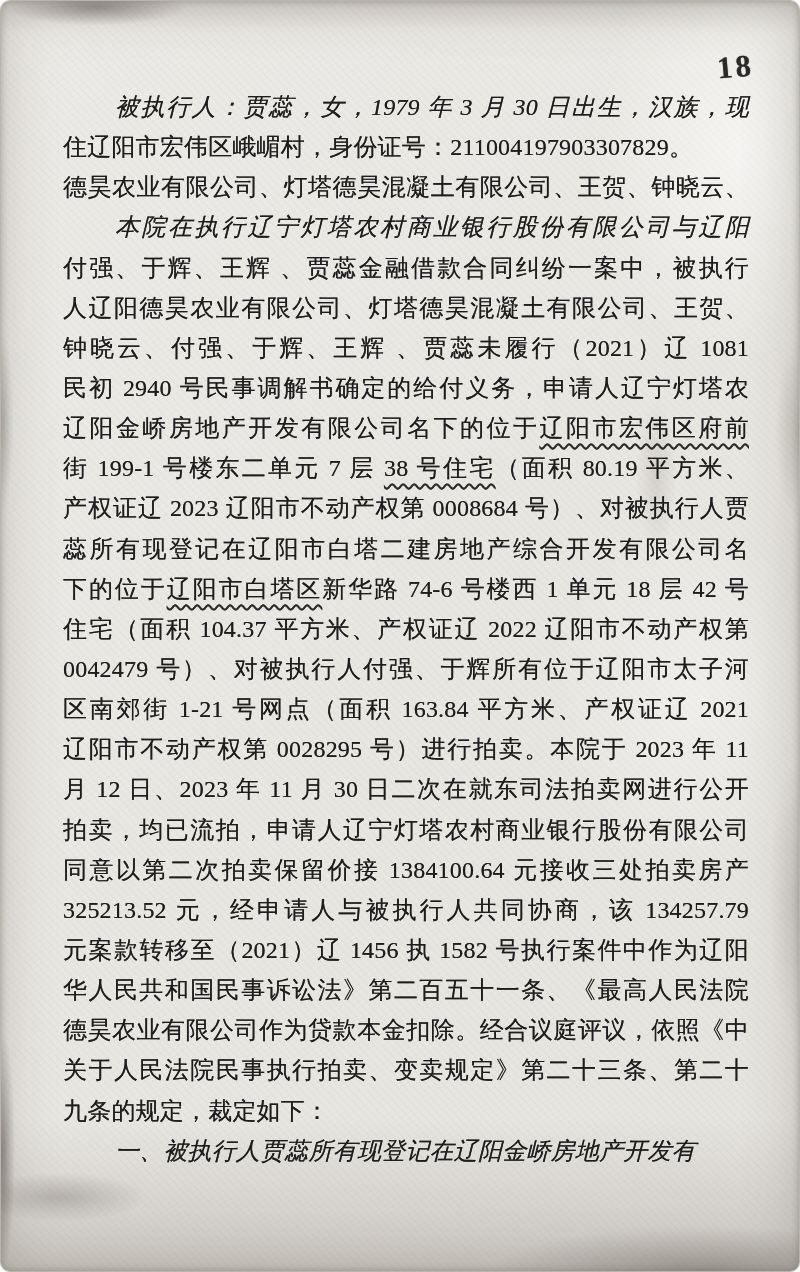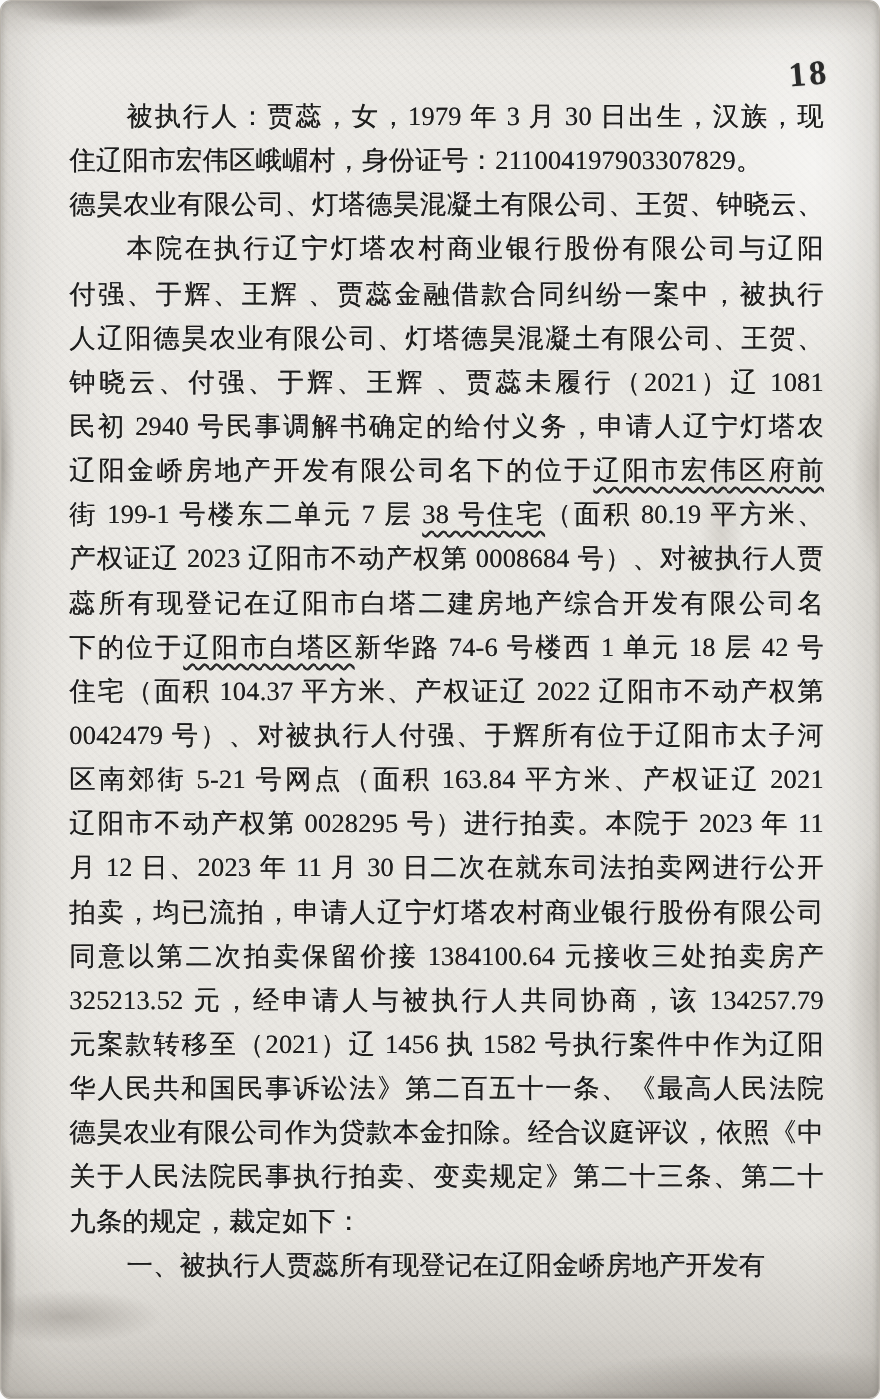--- a/index.html
+++ b/index.html
@@ -70,21 +70,21 @@
     line-height: 40.15px;
     font-size: 24px;
     letter-spacing: 0.2px;
     white-space: nowrap;
     text-align: justify;
     text-align-last: justify;
     color: #1d1d1d;
     text-shadow: 0 0 0.6px rgba(30,30,30,.75);
   }
   .line.short { text-align-last: left; white-space: normal; }
-  .line.indent { text-indent: 52px; }
+  .line.indent { text-indent: 52px; font-style: italic; }
   .wavy {
     text-decoration-line: underline;
     text-decoration-style: wavy;
     text-decoration-color: #2c2c2c;
     text-decoration-thickness: 2px;
     text-underline-offset: 7px;
   }
 </style>
 </head>
 <body>
@@ -100,21 +100,21 @@
       <div class="line"><span>人辽阳德昊农业有限公司、灯塔德昊混凝土有限公司、王贺、</span></div>
       <div class="line"><span>钟晓云、付强、于辉、王辉 、贾蕊未履行（2021）辽 1081</span></div>
       <div class="line"><span>民初 2940 号民事调解书确定的给付义务，申请人辽宁灯塔农</span></div>
       <div class="line"><span>辽阳金峤房地产开发有限公司名下的位于</span><span class="wavy">辽阳市宏伟区府前</span></div>
       <div class="line"><span>街 199-1 号楼东二单元 7 层 </span><span class="wavy">38 号住宅</span><span>（面积 80.19 平方米、</span></div>
       <div class="line"><span>产权证辽 2023 辽阳市不动产权第 0008684 号）、对被执行人贾</span></div>
       <div class="line"><span>蕊所有现登记在辽阳市白塔二建房地产综合开发有限公司名</span></div>
       <div class="line"><span>下的位于</span><span class="wavy">辽阳市白塔区</span><span>新华路 74-6 号楼西 1 单元 18 层 42 号</span></div>
       <div class="line"><span>住宅（面积 104.37 平方米、产权证辽 2022 辽阳市不动产权第</span></div>
       <div class="line"><span>0042479 号）、对被执行人付强、于辉所有位于辽阳市太子河</span></div>
-      <div class="line"><span>区南郊街 5-21 号网点（面积 163.84 平方米、产权证辽 2021</span></div>
+      <div class="line"><span>区南郊街 1-21 号网点（面积 163.84 平方米、产权证辽 2021</span></div>
       <div class="line"><span>辽阳市不动产权第 0028295 号）进行拍卖。本院于 2023 年 11</span></div>
       <div class="line"><span>月 12 日、2023 年 11 月 30 日二次在就东司法拍卖网进行公开</span></div>
       <div class="line"><span>拍卖，均已流拍，申请人辽宁灯塔农村商业银行股份有限公司</span></div>
       <div class="line"><span>同意以第二次拍卖保留价接 1384100.64 元接收三处拍卖房产</span></div>
       <div class="line"><span>325213.52 元，经申请人与被执行人共同协商，该 134257.79</span></div>
       <div class="line"><span>元案款转移至（2021）辽 1456 执 1582 号执行案件中作为辽阳</span></div>
       <div class="line"><span>华人民共和国民事诉讼法》第二百五十一条、《最高人民法院</span></div>
       <div class="line"><span>德昊农业有限公司作为贷款本金扣除。经合议庭评议，依照《中</span></div>
       <div class="line"><span>关于人民法院民事执行拍卖、变卖规定》第二十三条、第二十</span></div>
       <div class="line short"><span>九条的规定，裁定如下：</span></div>

